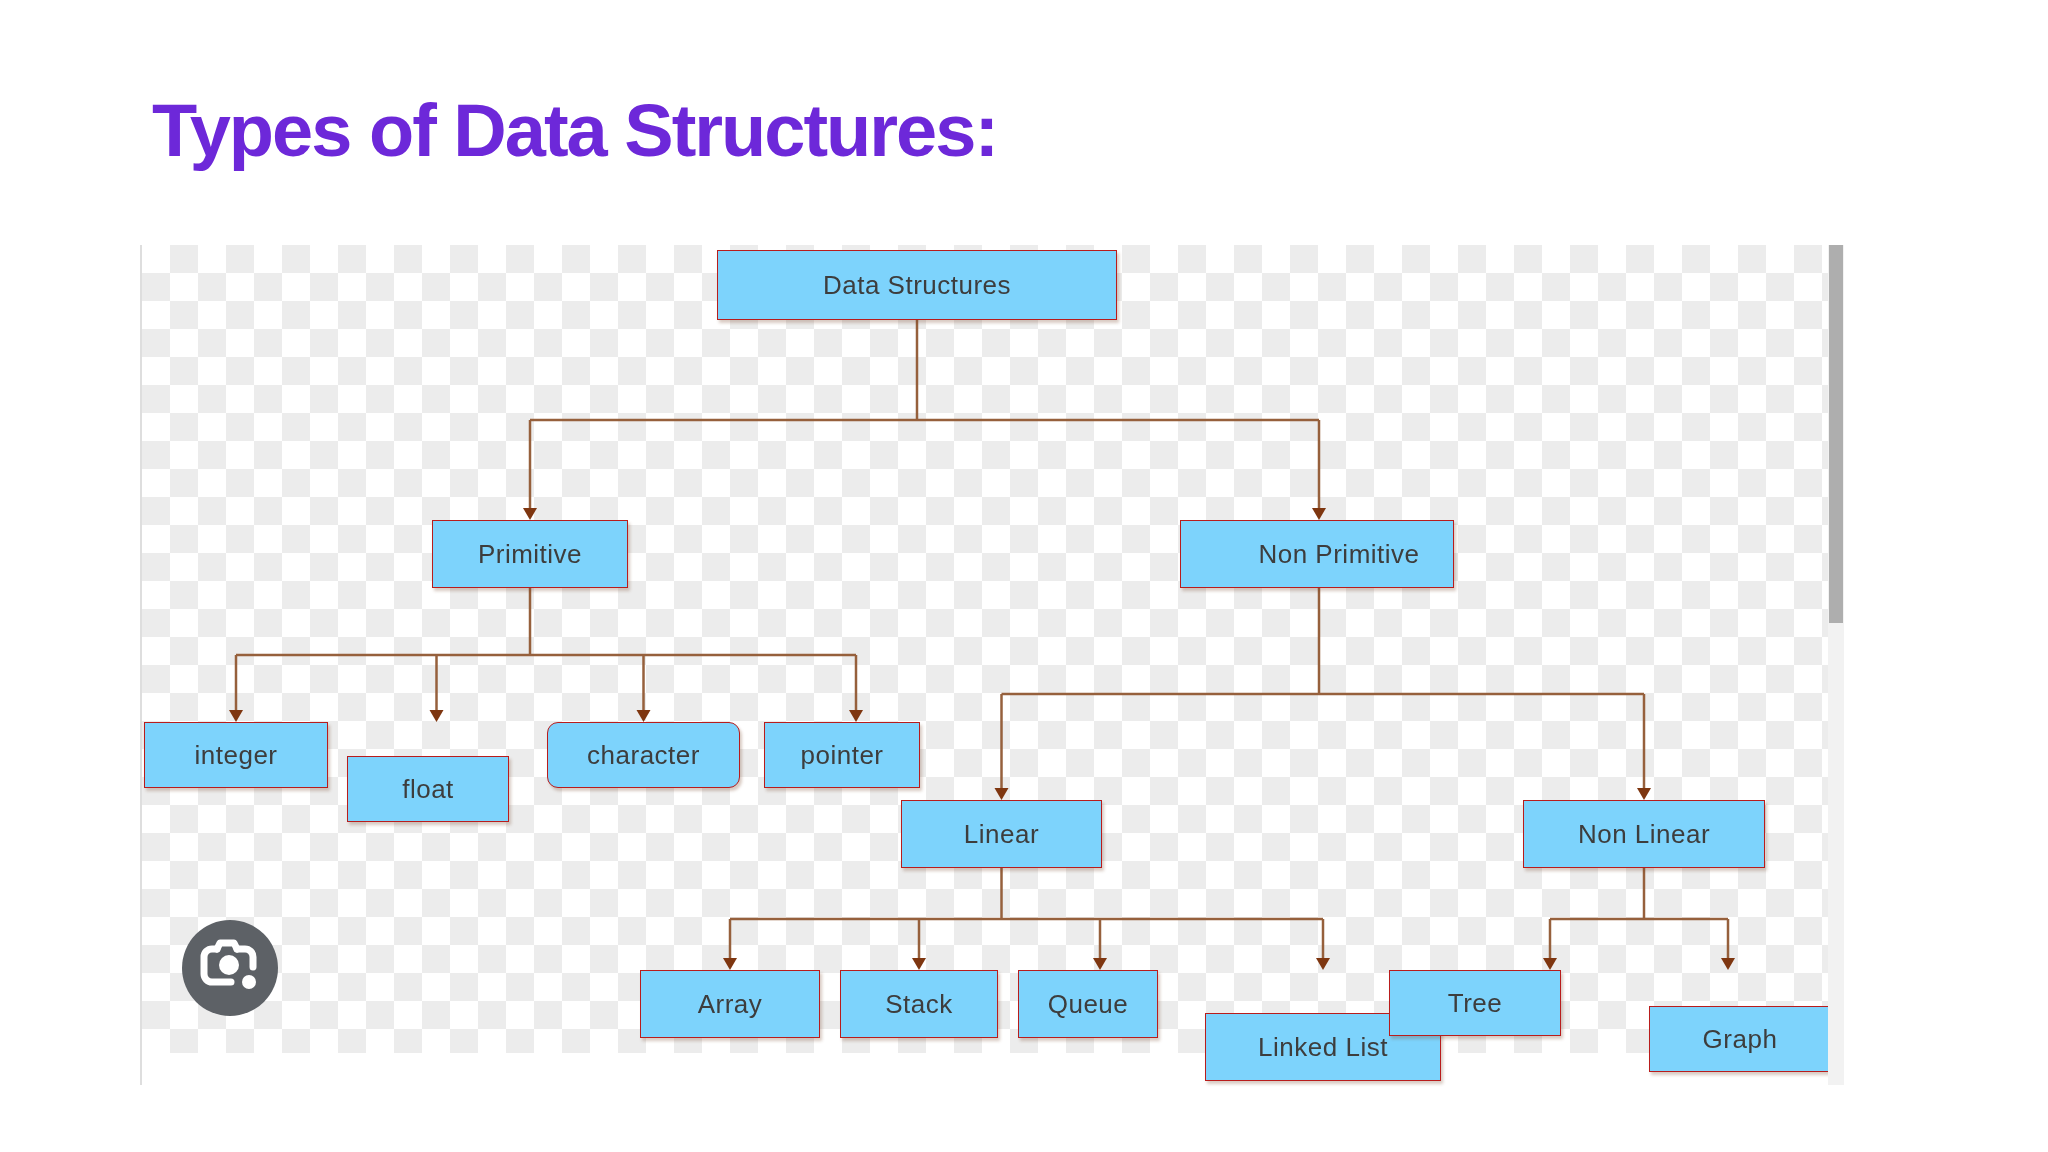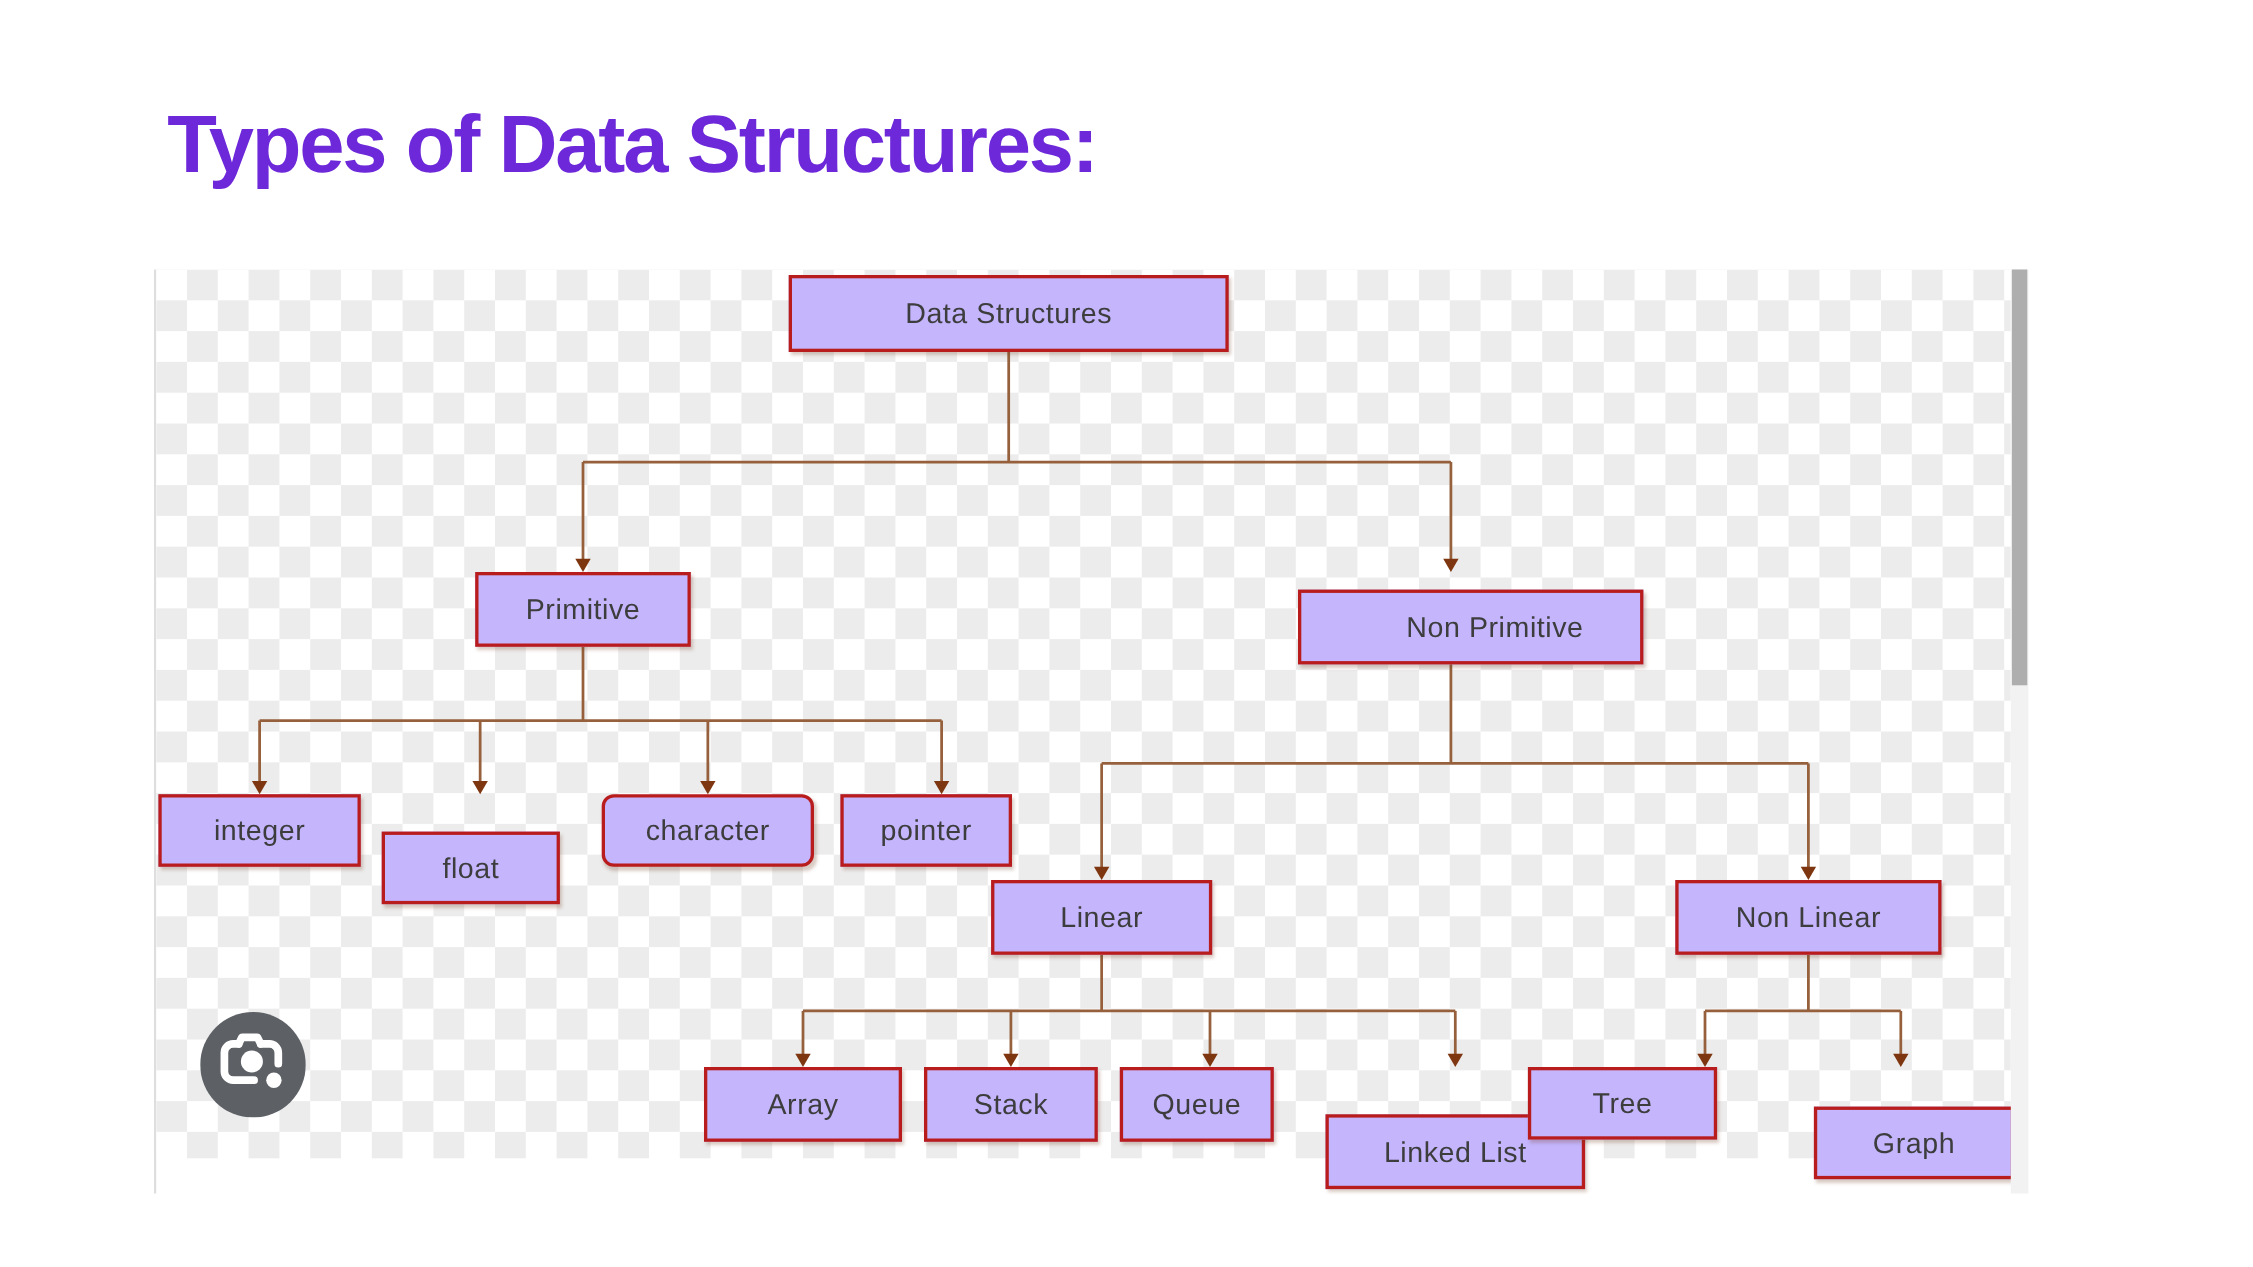--- a/index.html
+++ b/index.html
@@ -29,21 +29,21 @@
   .scrollbar-thumb{
     position:absolute;left:1829px;top:245px;width:14px;height:378px;
     background:#aeaeae;
   }
   #connector-layer{position:absolute;left:0;top:0;width:2048px;height:1152px;}
   .conn{fill:none;stroke:#96603c;stroke-width:2.5;}
   .arrowhead{fill:#7e3610;stroke:none;}
   #node-layer{position:absolute;left:0;top:0;width:2048px;height:1152px;pointer-events:none;}
   .node{
     position:absolute;box-sizing:border-box;
-    background:#c4b5fd;border:3px solid #b91c1c;
+    background:#7dd3fc;border:1px solid #b91c1c;
     box-shadow:2px 3px 3px rgba(120,70,40,0.28);
     display:flex;align-items:center;justify-content:center;
     font-size:26px;color:#3d3d3d;letter-spacing:0.5px;
   }
   .lens-button{
     position:absolute;left:182px;top:920px;width:96px;height:96px;
     border:none;padding:0;background:transparent;cursor:pointer;
   }
 </style>
 </head>
@@ -94,21 +94,21 @@
       <polyline points="1550,919 1728,919" class="conn"></polyline>
       <polyline points="1550,919 1550,960" class="conn"></polyline>
       <path d="M 1543 958 L 1557 958 L 1550 970 Z" class="arrowhead"></path>
       <polyline points="1728,919 1728,960" class="conn"></polyline>
       <path d="M 1721 958 L 1735 958 L 1728 970 Z" class="arrowhead"></path>
     </svg>
 
   <div id="node-layer">
       <div class="node" style="left: 717px; top: 250px; width: 400px; height: 70px;">Data Structures</div>
       <div class="node" style="left: 432px; top: 520px; width: 196px; height: 68px;">Primitive</div>
-      <div class="node" style="left: 1180px; top: 536px; width: 314px; height: 68px; padding-left: 44px;">Non Primitive</div>
+      <div class="node" style="left: 1180px; top: 520px; width: 274px; height: 68px; padding-left: 44px;">Non Primitive</div>
       <div class="node" style="left: 144px; top: 722px; width: 184px; height: 66px;">integer</div>
       <div class="node" style="left: 347px; top: 756px; width: 162px; height: 66px;">float</div>
       <div class="node" style="left: 547px; top: 722px; width: 193px; height: 66px; border-radius: 11px;">character</div>
       <div class="node" style="left: 764px; top: 722px; width: 156px; height: 66px;">pointer</div>
       <div class="node" style="left: 901px; top: 800px; width: 201px; height: 68px;">Linear</div>
       <div class="node" style="left: 1523px; top: 800px; width: 242px; height: 68px;">Non Linear</div>
       <div class="node" style="left: 640px; top: 970px; width: 180px; height: 68px;">Array</div>
       <div class="node" style="left: 840px; top: 970px; width: 158px; height: 68px;">Stack</div>
       <div class="node" style="left: 1018px; top: 970px; width: 140px; height: 68px;">Queue</div>
       <div class="node" style="left: 1205px; top: 1013px; width: 236px; height: 68px;">Linked List</div>

